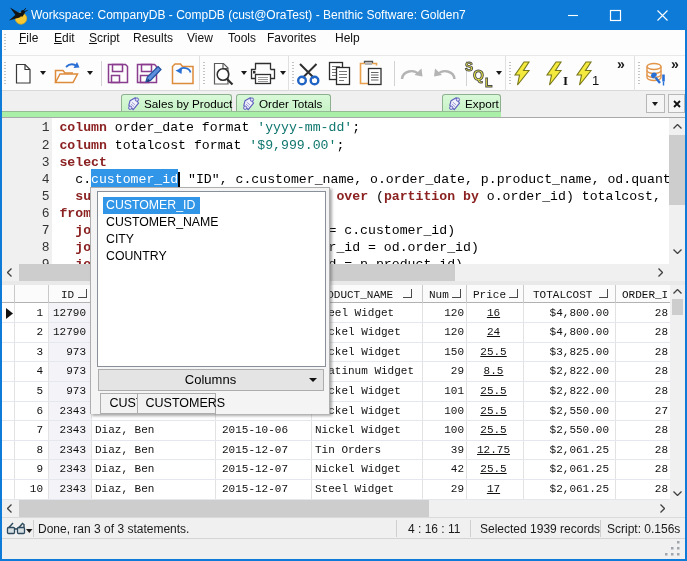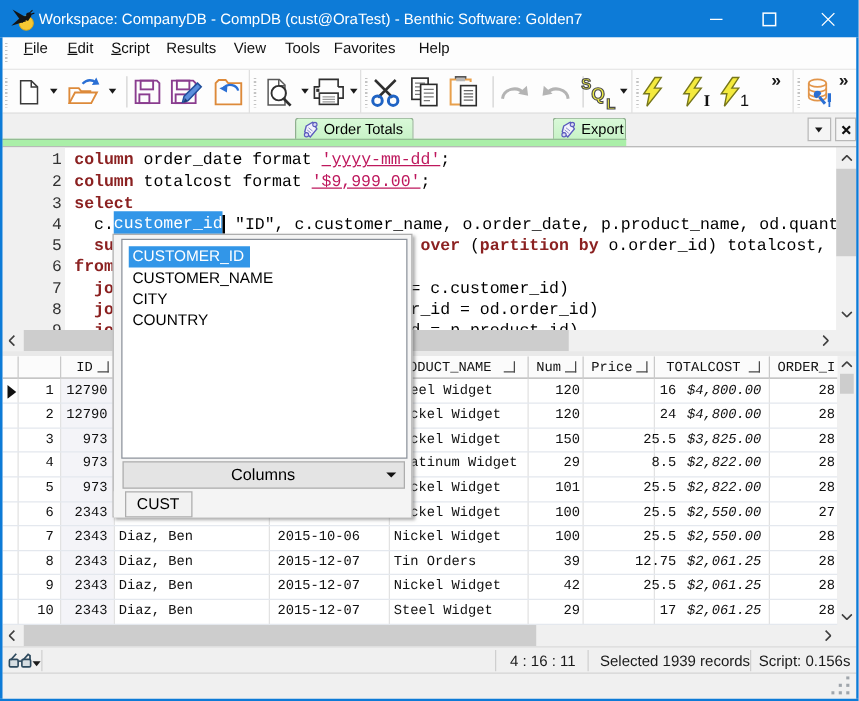--- a/index.html
+++ b/index.html
@@ -29,41 +29,41 @@
 .tab .tico { margin:0 4px 0 5px; flex:none; }
 .tab span { white-space:nowrap; }
 #tabstrip { left:2px; top:111px; width:499px; height:6px; background:#aaefa8; border-top:1px solid #95bb95; }
 #tabline { left:2px; top:117px; width:683px; height:1px; background:#a9a9a9; }
 
 #editor { left:2px; top:118px; width:667px; height:146px; background:#fff; overflow:hidden; }
 #gutter { position:absolute; left:0; top:0; width:50px; height:146px; background:#f0f0f0; }
 .ln { position:absolute; width:47.5px; text-align:right; font:13px "Liberation Mono", monospace; color:#333; }
 .cl { position:absolute; left:57.4px; font:13.2px "Liberation Mono", monospace; white-space:pre; color:#000; }
 .kw { color:#8b2121; font-weight:bold; }
-.str { color:#be185d;text-decoration:underline; }
+.str { color:#0f766e; }
 .sel { background:#3296e8; color:#fff; padding:2.5px 0 1.5px 0; }
 
 .sb-track { background:#f0f0f0; }
 .sb-thumb { background:#cdcdcd; position:absolute; }
 
 #grid { left:2px; top:285px; width:670px; height:215px; background:#fff; overflow:hidden; font:11px "Liberation Mono", monospace; color:#111; }
 .cell { position:absolute; white-space:pre; }
 .vh { position:absolute; top:0; width:1px; height:18px; background:#c9c9c9; }
 .vb { position:absolute; top:18px; width:1px; height:197px; background:#e2e2e2; }
 .hline { position:absolute; left:0; width:668px; height:1px; background:#e4e8ee; }
 .sorticon { position:absolute; width:9px; height:9px; border-right:1px solid #4a4a4a; border-bottom:1px solid #4a4a4a; }
 .r { position:absolute; white-space:pre; }
 .rn  { left:14px; width:27px; text-align:right; }
 .rid { left:48px; width:36px; text-align:right; }
 .rnm { left:93px; }
 .rd  { left:220px; }
 .rp  { left:313px; }
 .rq  { left:422px; width:40px; text-align:right; }
-.rpr { left:488px; width:51px; text-align:right; }
-.rt  { left:523px; width:84px; text-align:right;font-style:italic; }
+.rpr { left:466px; width:51px; text-align:center;text-decoration:underline; }
+.rt  { left:523px; width:84px; text-align:right; }
 .ro  { left:615px; width:51px; text-align:right; }
 
 #popup { left:89.5px; top:186.5px; width:240px; height:227px; background:#f4f4f4; border:1px solid #aeaeae; z-index:40; box-shadow:2px 2px 2.5px rgba(90,90,90,0.5); }
 #plist { position:absolute; left:6.5px; top:3.3px; width:229px; height:176px; background:#fff; border:1px solid #8a9099; }
 .pitem { position:absolute; left:8px; font-size:12.3px; color:#000; white-space:nowrap; }
 #pcombo { position:absolute; left:7px; top:181.5px; width:226px; height:21.5px; background:#e4e4e4; border:1px solid #adadad; font-size:13px; text-align:center; line-height:19px; color:#000; }
 #pbtns { position:absolute; left:0; top:205px; width:238px; height:21px; background:#f4f4f4; }
 .pbtn { position:absolute; top:0; height:21px; background:#f2f2f2; border:1px solid #adadad; font-size:12.5px; line-height:19px; text-align:center; color:#000; }
 
 #statusbar { left:2px; top:517px; width:683px; height:21px; background:#f0f0f0; border-top:1px solid #dadada; font-size:12px; color:#1a1a1a; }
@@ -219,20 +219,26 @@
     <text x="669" y="13" font-size="14" font-weight="bold" font-family="Liberation Sans, sans-serif" fill="#1a1a1a">»</text>
   </svg>
   <div class="dd" style="left:38px;top:15px"></div>
   <div class="dd" style="left:85px;top:15px"></div>
   <div class="dd" style="left:239px;top:15px"></div>
   <div class="dd" style="left:278px;top:15px"></div>
   <div class="dd" style="left:494px;top:15px"></div>
 </div>
 
 <div class="abs" id="tabbar">
+  <div class="tab" style="left:119px;width:111px;height:18px">
+      <svg class="tico" width="13" height="14" viewBox="0 0 13 14">
+        <use href="#scrollico"></use>
+      </svg>
+      <span>Sales by Product</span>
+    </div>
   <div class="tab" style="left:234px;width:95px;height:18px">
       <svg class="tico" width="13" height="14" viewBox="0 0 13 14">
         <use href="#scrollico"></use>
       </svg>
       <span>Order Totals</span>
     </div>
   <div class="tab" style="left:440px;width:59px;height:18px">
       <svg class="tico" width="13" height="14" viewBox="0 0 13 14">
         <use href="#scrollico"></use>
       </svg>
@@ -447,20 +453,21 @@
 <div class="abs" id="statusbar">
   <svg style="position:absolute;left:4px;top:3px" width="30" height="15" viewBox="0 0 30 15">
     <g fill="#d7dee2" stroke="#2e4a5e" stroke-width="1.3">
       <rect x="1.5" y="6.5" width="7" height="6" rx="1"></rect>
       <rect x="11.5" y="6.5" width="7" height="6" rx="1"></rect>
     </g>
     <path d="M8.5 8.5 q1.5 -1.5 3 0" fill="none" stroke="#2e4a5e" stroke-width="1.2"></path>
     <path d="M2.5 7 L7 2 M12.5 7 L16.5 2.5 l1.5 1 v3" fill="none" stroke="#2e4a5e" stroke-width="1.4"></path>
     <path d="M20 8 h6.5 l-3.2 4 z" fill="#1a1a1a"></path>
   </svg>
+  <div style="position:absolute;left:36px;top:4px">Done, ran 3 of 3 statements.</div>
   <div style="position:absolute;left:406px;top:4px">4 : 16 : 11</div>
   <div style="position:absolute;left:478px;top:4px">Selected 1939 records</div>
   <div style="position:absolute;left:605px;top:4px">Script: 0.156s</div>
   <div class="ssep" style="left:31px"></div>
   <div class="ssep" style="left:394px"></div>
   <div class="ssep" style="left:468px"></div>
   <div class="ssep" style="left:598px"></div>
 </div>
 <div class="abs" id="bottomstrip">
   <svg style="position:absolute;right:4px;bottom:2px" width="16" height="16" viewBox="0 0 16 16">
@@ -478,14 +485,15 @@
 <div class="abs" id="popup">
   <div id="plist">
     <div class="pitem" style="top:6px"><span style="background:#3296e8;color:#fff;padding:1px 5px 2px 3px;margin-left:-3px">CUSTOMER_ID</span></div>
     <div class="pitem" style="top:23px">CUSTOMER_NAME</div>
     <div class="pitem" style="top:40px">CITY</div>
     <div class="pitem" style="top:57px">COUNTRY</div>
   </div>
   <div id="pcombo">Columns<span style="position:absolute;right:6px;top:8px;width:0;height:0;border-left:4px solid transparent;border-right:4px solid transparent;border-top:4.5px solid #111"></span></div>
   <div id="pbtns">
     <div class="pbtn" style="left:9px;width:54px">CUST</div>
+    <div class="pbtn" style="left:46px;width:79px;text-align:left;padding-left:8px">CUSTOMERS</div>
   </div>
 </div>
 
 </body></html>

